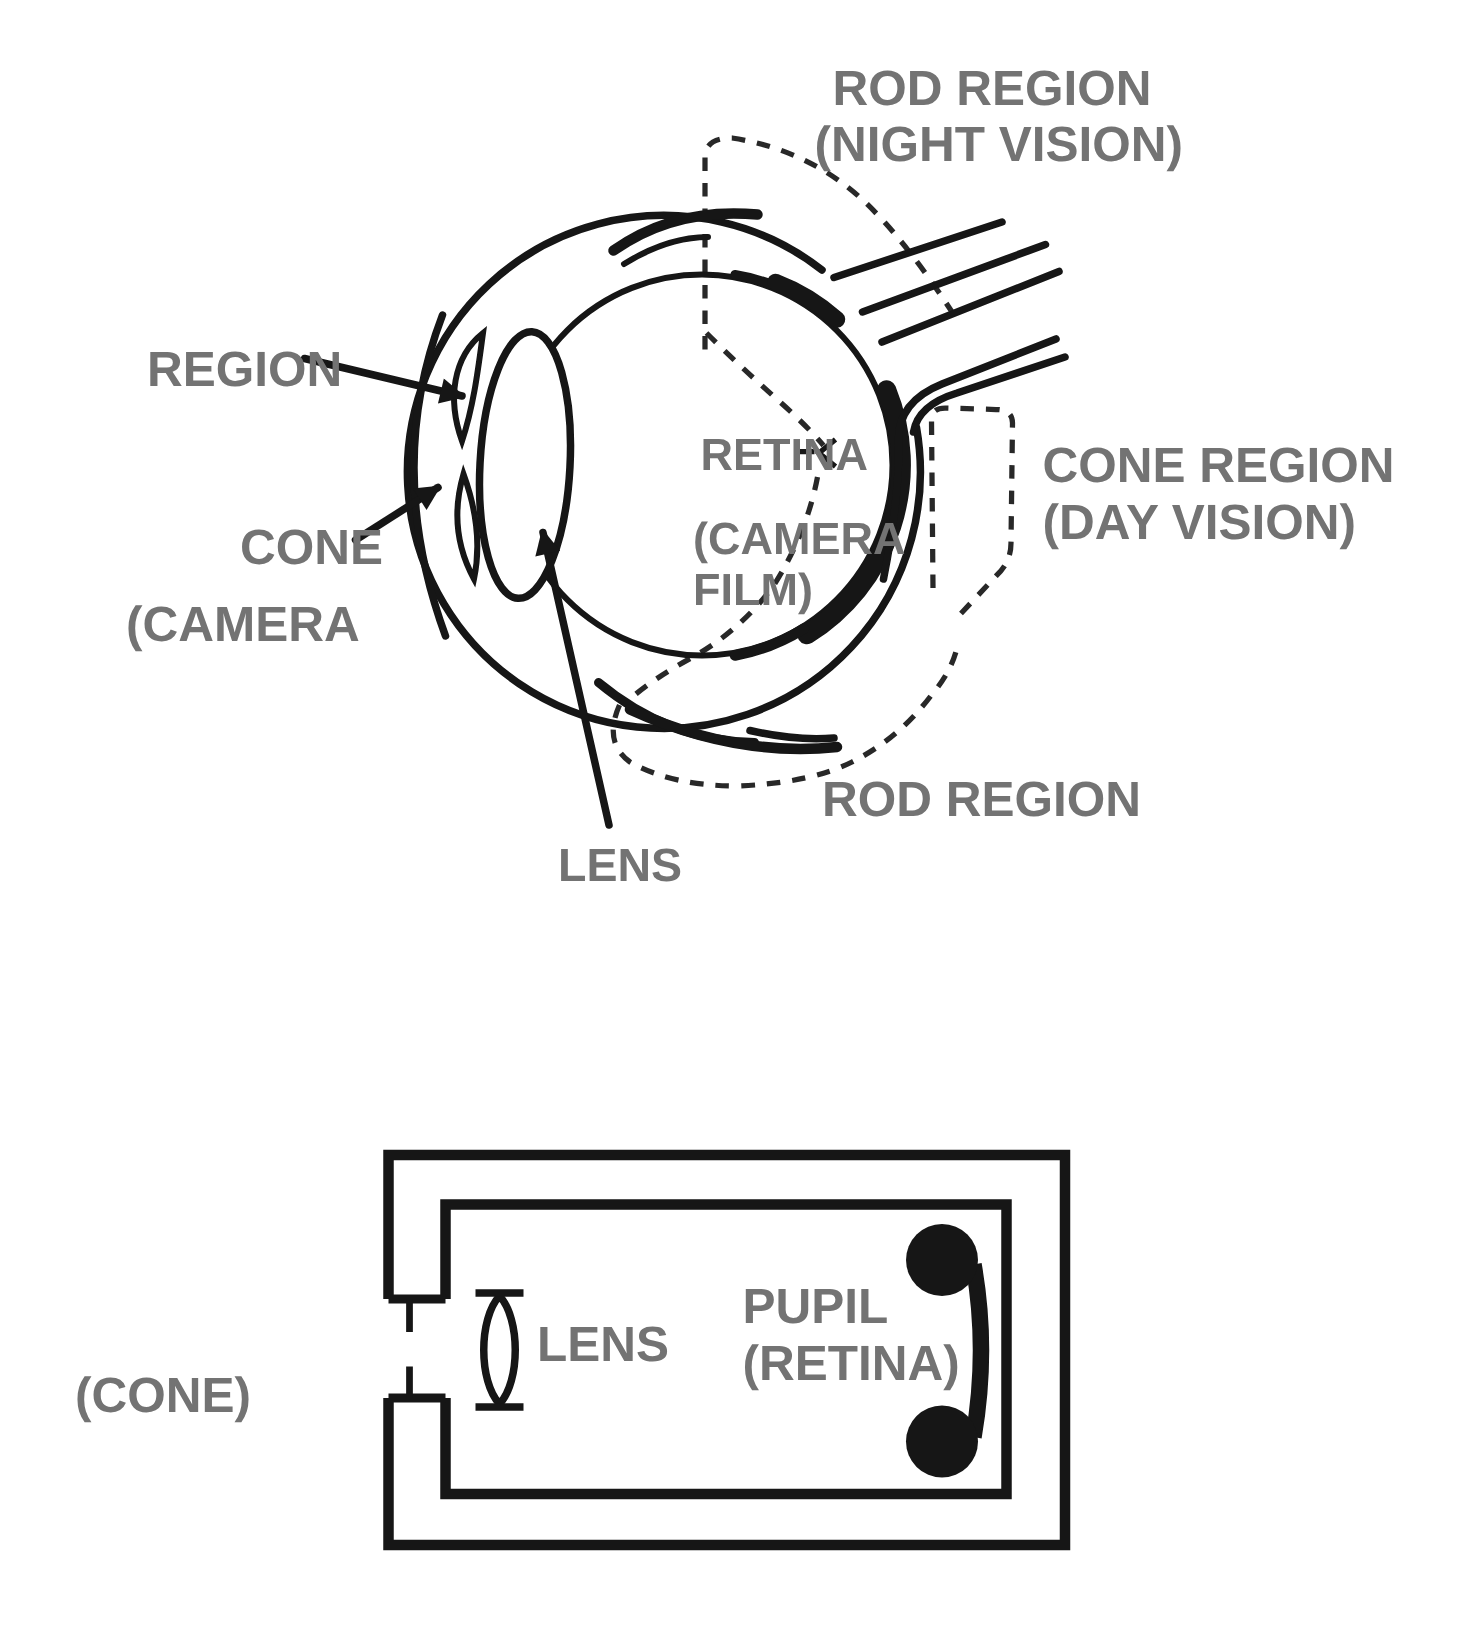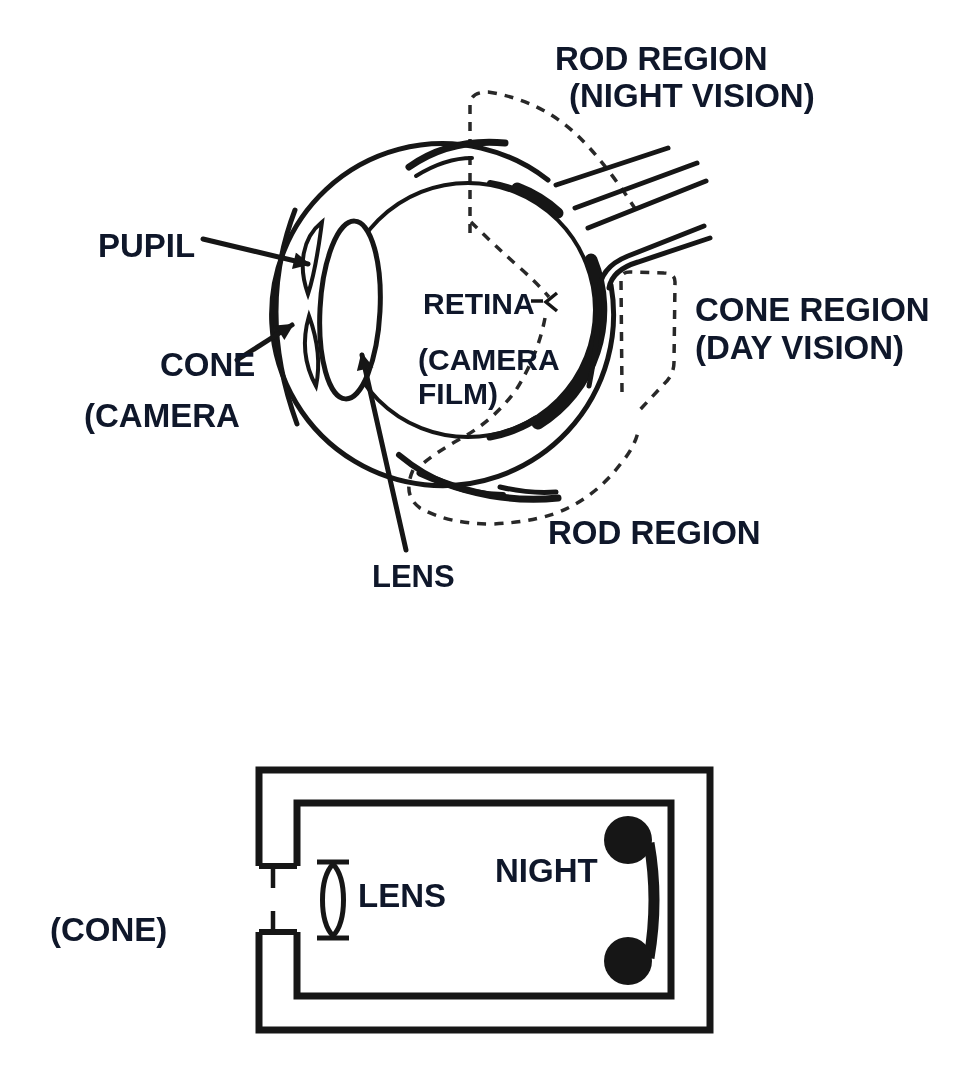--- a/index.html
+++ b/index.html
@@ -10,25 +10,25 @@
     font-family:"Liberation Sans", sans-serif;
     overflow:hidden;
     filter:blur(0.35px);
   }
   svg.art{position:absolute;left:0;top:0;}
   .lbl{
     position:absolute;
     font-weight:bold;
     font-size:33px;
     line-height:37px;
-    color:#0f172a;
+    color:#737373;
     white-space:nowrap;
     letter-spacing:0px;
   }
-  .lbl.small{font-size:30px;line-height:34px;}
+  .lbl.small{font-size:30px;line-height:34px;margin-left:44px;}
   .lbl.mid{font-size:31px;}
 </style>
 </head>
 <body>
 
 <div class="stage">
 
   <svg class="art" width="979" height="1083" viewBox="0 0 979 1083">
     <defs>
       <marker id="ah" viewBox="0 0 10 10" refX="8.5" refY="5" markerWidth="4.6" markerHeight="3.4" orient="auto-start-reverse">
@@ -114,37 +114,38 @@
 
       <g>
         <path d="M649,843 Q659,900 649,958" stroke-width="11"></path>
         <circle cx="628" cy="840" r="24" fill="#161616" stroke="none"></circle>
         <circle cx="628" cy="961" r="24" fill="#161616" stroke="none"></circle>
       </g>
     </g>
   </svg>
 
   <div class="lbl" style="left:555px;top:40px">ROD REGION</div>
-  <div class="lbl" style="left:569px;top:77px">(NIGHT VISION)</div>
+  <div class="lbl" style="left:543px;top:77px">(NIGHT VISION)</div>
 
-  <div class="lbl" style="left:98px;top:227px">PUPIL</div>
+  <div class="lbl" style="left:98px;top:227px">REGION</div>
 
   <div class="lbl" style="left:160px;top:346px">CONE</div>
   <div class="lbl" style="left:84px;top:397px">(CAMERA</div>
 
   <div class="lbl small" style="left:423px;top:287px">RETINA</div>
   <div class="lbl small" style="left:418px;top:343px">(CAMERA</div>
   <div class="lbl small" style="left:418px;top:377px">FILM)</div>
 
   <div class="lbl" style="left:695px;top:291px">CONE REGION</div>
   <div class="lbl" style="left:695px;top:329px">(DAY VISION)</div>
 
   <div class="lbl" style="left:548px;top:514px">ROD REGION</div>
 
   <div class="lbl mid" style="left:372px;top:558px">LENS</div>
 
   <div class="lbl" style="left:50px;top:911px">(CONE)</div>
 
   <div class="lbl" style="left:358px;top:877px">LENS</div>
 
-  <div class="lbl" style="left:495px;top:852px">NIGHT</div>
+  <div class="lbl" style="left:495px;top:852px">PUPIL</div>
+  <div class="lbl" style="left:495px;top:890px">(RETINA)</div>
 
 </div>
 
 </body></html>

